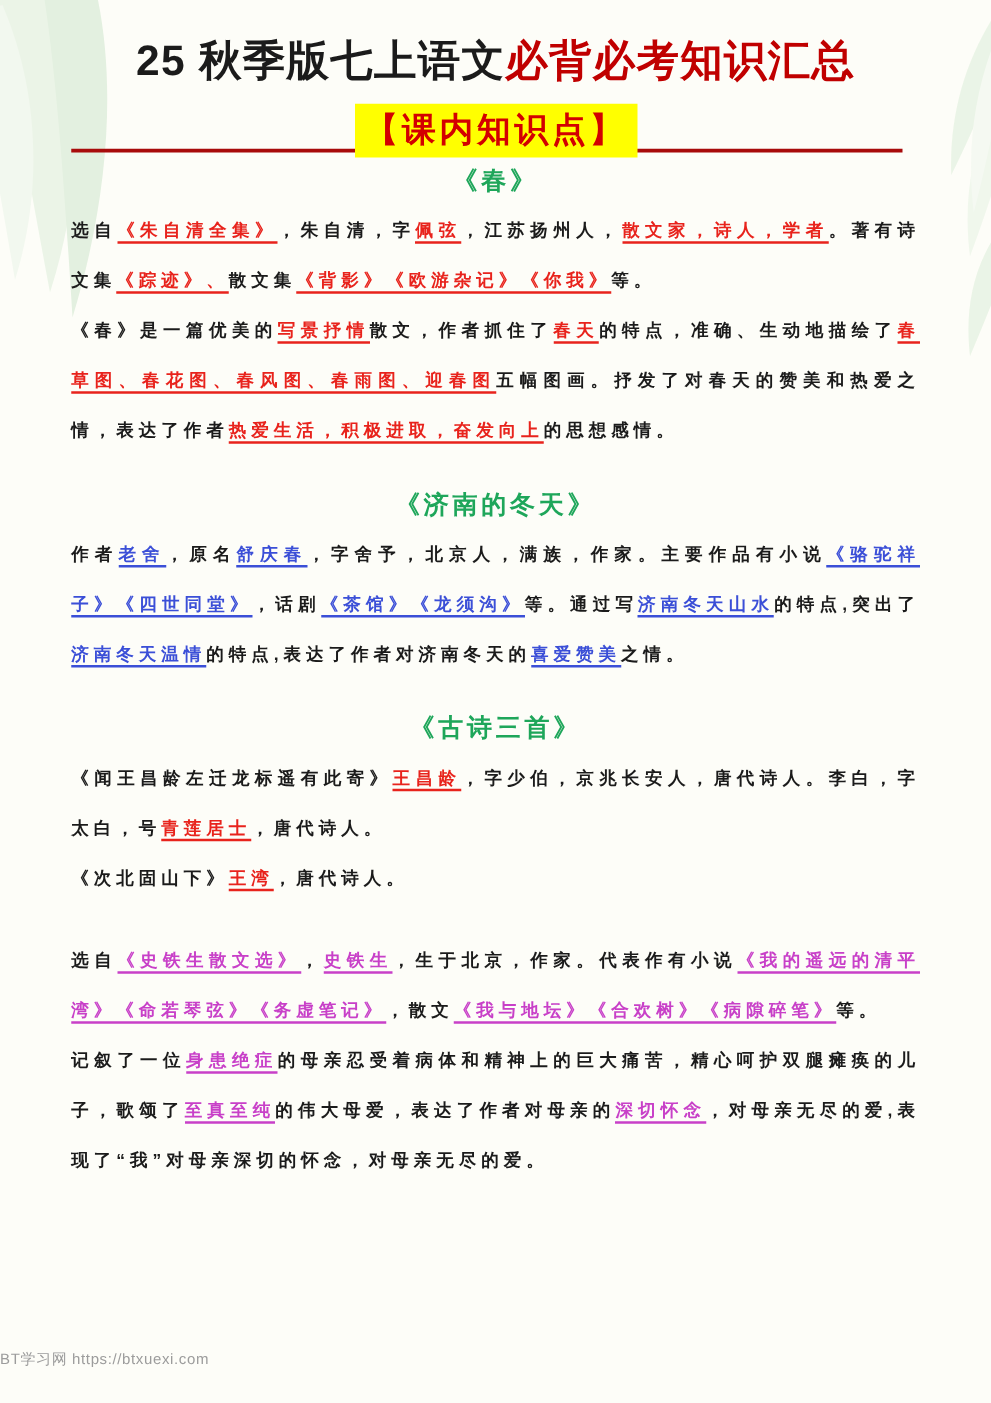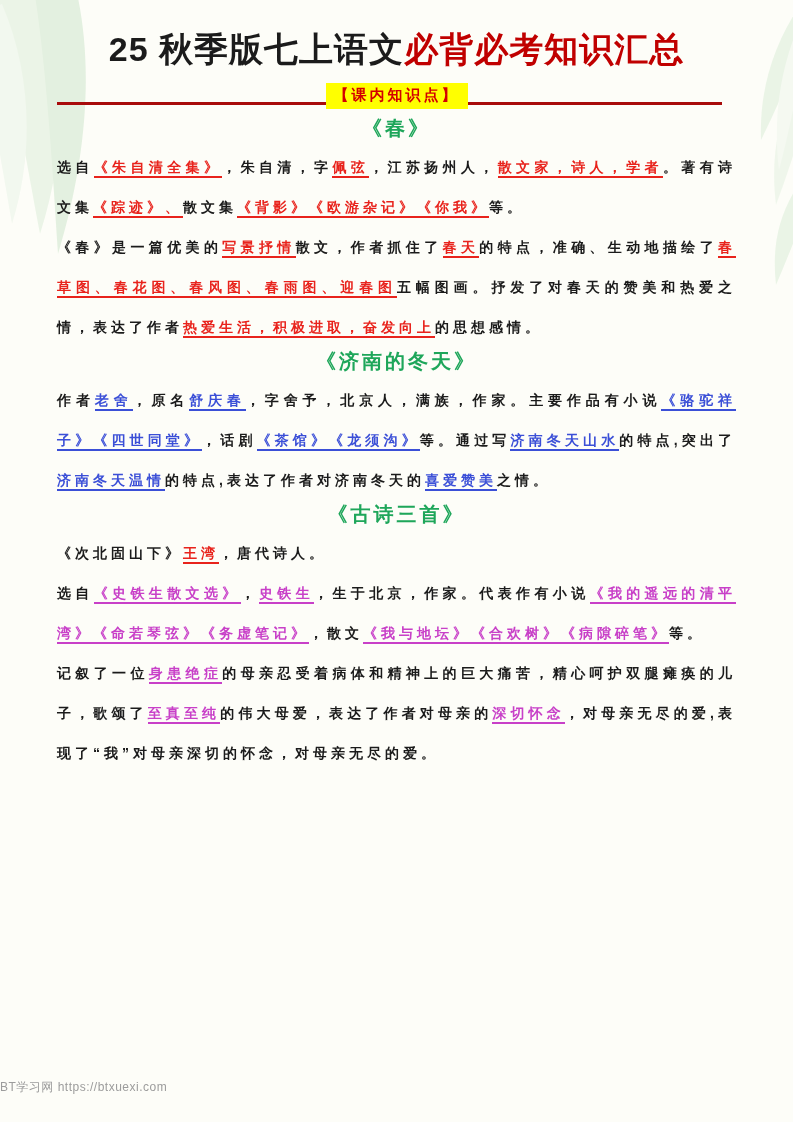--- a/index.html
+++ b/index.html
@@ -18,28 +18,28 @@
   }
   .title{
     margin:0;text-align:center;
     font-size:34px;font-weight:700;letter-spacing:1px;
     color:#1b1b1b;line-height:1.25;
   }
   .title .title-red{color:var(--title-red);}
   .subtitle-row{text-align:center;margin-top:12px;position:relative;z-index:3;}
   .subtitle{
     display:inline-block;background:var(--subtitle-bg);color:var(--subtitle-text);
-    font-size:15px;font-weight:700;letter-spacing:3px;
+    font-size:27px;font-weight:700;letter-spacing:3px;
     padding:3px 8px 4px 8px;
   }
   .divider{
     border:none;border-top:3px solid var(--divider);
     margin:-7px 14px 0 0;position:relative;z-index:1;
   }
-  .section{}
+  .section{margin-top:26px;}
   .section:first-child{margin-top:9px;}
   .section-heading{
     margin:0 0 4px 0;text-align:center;
     font-size:20px;font-weight:700;letter-spacing:3px;
     color:var(--heading-green);line-height:29px;
   }
   .para{
     margin:0;color:var(--body);
     font-size:14px;font-weight:700;
     line-height:40px;letter-spacing:4px;
@@ -90,20 +90,21 @@
         <h2 class="section-heading">《春》</h2>
         <p class="para"><span class="seg seg-plain">选自</span><span class="seg seg-red">《朱自清全集》</span><span class="seg seg-plain">，朱自清，字</span><span class="seg seg-red">佩弦</span><span class="seg seg-plain">，江苏扬州人，</span><span class="seg seg-red">散文家，诗人，学者</span><span class="seg seg-plain">。著有诗文集</span><span class="seg seg-red">《踪迹》、</span><span class="seg seg-plain">散文集</span><span class="seg seg-red">《背影》《欧游杂记》《你我》</span><span class="seg seg-plain">等。</span></p>
         <p class="para"><span class="seg seg-plain">《春》是一篇优美的</span><span class="seg seg-red">写景抒情</span><span class="seg seg-plain">散文，作者抓住了</span><span class="seg seg-red">春天</span><span class="seg seg-plain">的特点，准确、生动地描绘了</span><span class="seg seg-red">春草图、春花图、春风图、春雨图、迎春图</span><span class="seg seg-plain">五幅图画。抒发了对春天的赞美和热爱之情，表达了作者</span><span class="seg seg-red">热爱生活，积极进取，奋发向上</span><span class="seg seg-plain">的思想感情。</span></p>
       </section>
       <section class="section">
         <h2 class="section-heading">《济南的冬天》</h2>
         <p class="para"><span class="seg seg-plain">作者</span><span class="seg seg-blue">老舍</span><span class="seg seg-plain">，原名</span><span class="seg seg-blue">舒庆春</span><span class="seg seg-plain">，字舍予，北京人，满族，作家。主要作品有小说</span><span class="seg seg-blue">《骆驼祥子》《四世同堂》</span><span class="seg seg-plain">，话剧</span><span class="seg seg-blue">《茶馆》《龙须沟》</span><span class="seg seg-plain">等。通过写</span><span class="seg seg-blue">济南冬天山水</span><span class="seg seg-plain">的特点,突出了</span><span class="seg seg-blue">济南冬天温情</span><span class="seg seg-plain">的特点,表达了作者对济南冬天的</span><span class="seg seg-blue">喜爱赞美</span><span class="seg seg-plain">之情。</span></p>
       </section>
       <section class="section">
         <h2 class="section-heading">《古诗三首》</h2>
+        <p class="para"><span class="seg seg-plain">《闻王昌龄左迁龙标遥有此寄》</span><span class="seg seg-red">王昌龄</span><span class="seg seg-plain">，字少伯，京兆长安人，唐代诗人。李白，字太白，号</span><span class="seg seg-red">青莲居士</span><span class="seg seg-plain">，唐代诗人。</span></p>
         <p class="para"><span class="seg seg-plain">《次北固山下》</span><span class="seg seg-red">王湾</span><span class="seg seg-plain">，唐代诗人。</span></p>
       </section>
       <section class="section">
         <p class="para"><span class="seg seg-plain">选自</span><span class="seg seg-magenta">《史铁生散文选》</span><span class="seg seg-plain">，</span><span class="seg seg-magenta">史铁生</span><span class="seg seg-plain">，生于北京，作家。代表作有小说</span><span class="seg seg-magenta">《我的遥远的清平湾》《命若琴弦》《务虚笔记》</span><span class="seg seg-plain">，散文</span><span class="seg seg-magenta">《我与地坛》《合欢树》《病隙碎笔》</span><span class="seg seg-plain">等。</span></p>
         <p class="para"><span class="seg seg-plain">记叙了一位</span><span class="seg seg-magenta">身患绝症</span><span class="seg seg-plain">的母亲忍受着病体和精神上的巨大痛苦，精心呵护双腿瘫痪的儿子，歌颂了</span><span class="seg seg-magenta">至真至纯</span><span class="seg seg-plain">的伟大母爱，表达了作者对母亲的</span><span class="seg seg-magenta">深切怀念</span><span class="seg seg-plain">，对母亲无尽的爱,表现了“我”对母亲深切的怀念，对母亲无尽的爱。</span></p>
       </section>
     </div>
 </div>
 
 <div class="footer">BT学习网 https://btxuexi.com</div>

